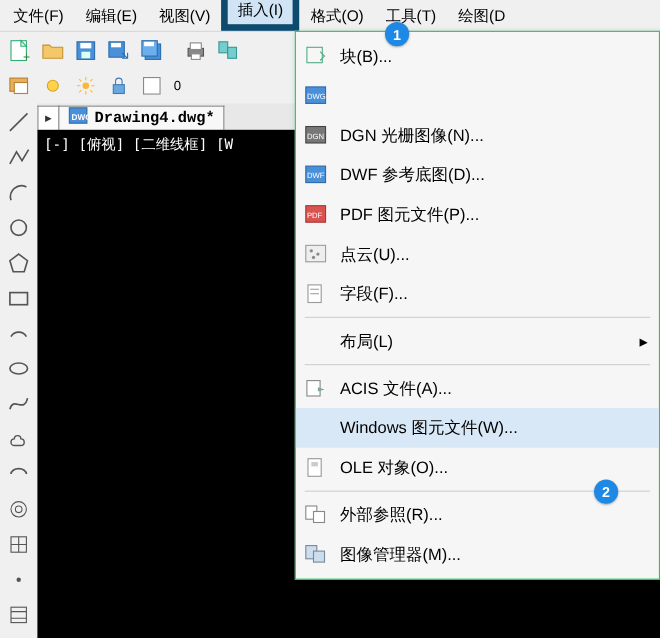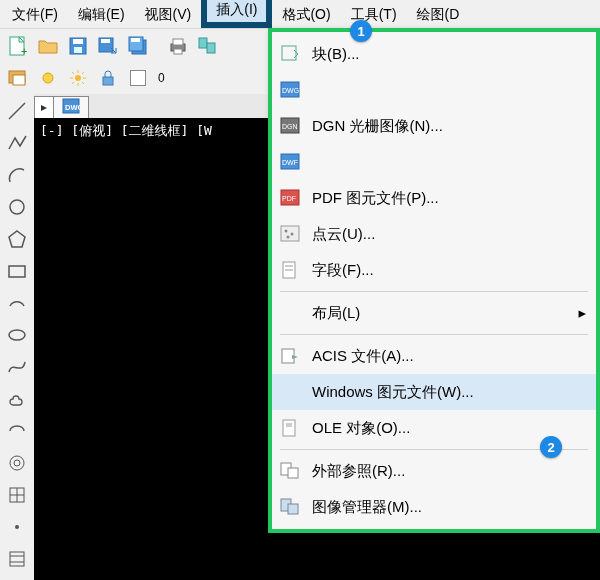--- a/index.html
+++ b/index.html
@@ -37,21 +37,21 @@
     padding-top:4px; gap:6px;
   }
   .left-toolbar .lbtn { width:26px; height:26px; display:flex; align-items:center; justify-content:center;}
   .doc-area { flex:1; display:flex; flex-direction:column; }
   .tab-strip { height:24px; background:#e8e8e8; display:flex; align-items:flex-end; }
   .closed-tab { width:20px; height:22px; border:1px solid #888; border-bottom:none; display:flex; align-items:center; justify-content:center; background:#fff; margin-right:-1px;}
   .doc-tab { height:22px; border:1px solid #888; border-bottom:none; background:#f8f8f8; display:flex; align-items:center; padding:0 8px; gap:6px; font-family:"Courier New",monospace; font-weight:bold;}
   .canvas { flex:1; background:#000; color:#fff; font-family:"SimSun",monospace; font-size:13px; padding:4px 6px; }
   .dropdown {
     position:absolute; left:268px; top:28px; width:332px;
-    background:#f6f6f6; border:4px solid #22c55e;
+    background:#f6f6f6; border:1px solid #22c55e;
     box-shadow:2px 2px 6px rgba(0,0,0,.25);
     padding:4px 0;
   }
   .dd-item {
     display:flex; align-items:center; height:36px;
     padding:0 10px 0 6px; gap:10px; font-size:15px;
     cursor:default;
   }
   .dd-item.highlight { background:#d8e8f6; }
   .dd-sep { height:1px; background:#cfcfcf; margin:3px 8px; }
@@ -258,20 +258,21 @@
             <path d="M2 2 L8 5 L2 8 Z" fill="#333"></path>
           </svg>
       </div>
       <div class="doc-tab">
         <span>
           <svg width="18" height="16">
               <rect x="1" y="1" width="16" height="14" fill="#4a90d9" stroke="#2d6aa8"></rect>
               <text x="3" y="12" font-size="7.5" fill="#fff" font-family="sans-serif">DWG</text>
             </svg>
         </span>
+        <span>Drawing4.dwg*</span>
       </div>
     </div>
     <div class="canvas">
       <span>[-] [俯视] [二维线框] [W</span>
     </div>
   </div>
 </div>
 
 <div class="dropdown">
   <div class="dd-item">
@@ -300,20 +301,21 @@
       </div>
     <span class="dd-label">DGN 光栅图像(N)...</span>
   </div>
   <div class="dd-item">
     <div class="dd-icon">
         <svg width="20" height="18">
           <rect x="1" y="1" width="18" height="15" fill="#4a90d9" stroke="#2d6aa8"></rect>
           <text x="2" y="12" font-size="7" fill="#fff">DWF</text>
         </svg>
       </div>
+    <span class="dd-label">DWF 参考底图(D)...</span>
   </div>
   <div class="dd-item">
     <div class="dd-icon">
         <svg width="20" height="18">
           <rect x="1" y="1" width="18" height="15" fill="#d9534f" stroke="#a33"></rect>
           <text x="2" y="12" font-size="7" fill="#fff">PDF</text>
         </svg>
       </div>
     <span class="dd-label">PDF 图元文件(P)...</span>
   </div>

